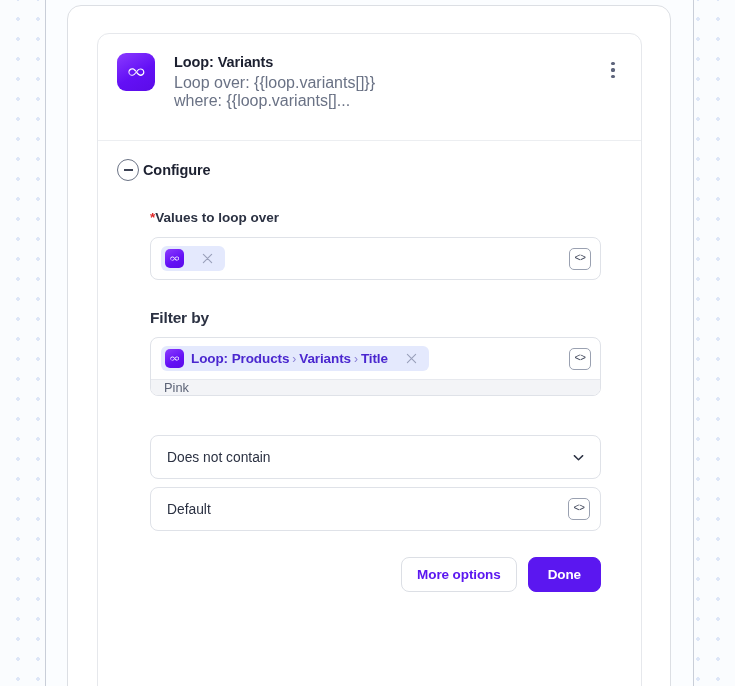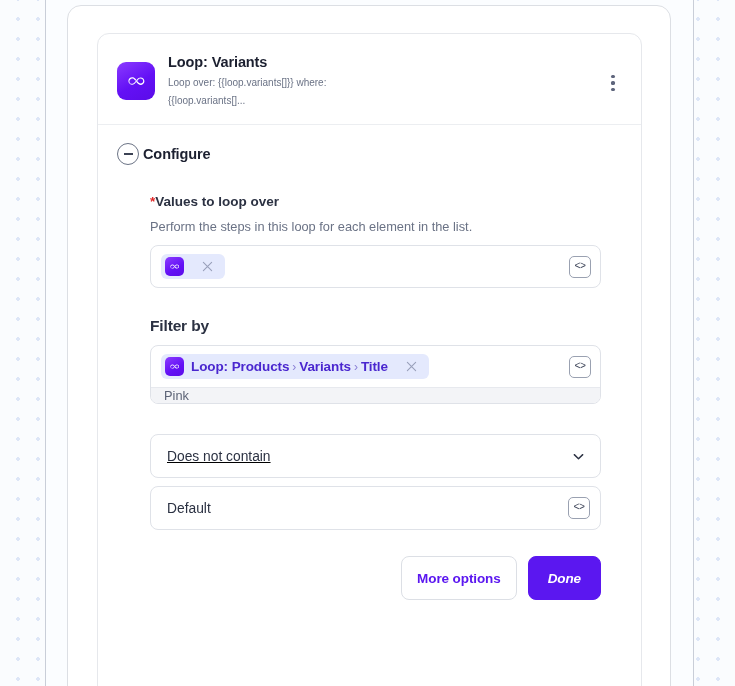--- a/index.html
+++ b/index.html
@@ -66,23 +66,23 @@
     height: 680px;
     background: #ffffff;
     border: 1px solid #e6e8ec;
     border-radius: 12px;
     overflow: hidden;
   }
 
   
   .card-header {
     display: flex;
-    align-items: center;
-    gap: 13px;
-    padding: 19px 17px 15px 19px;
+    align-items: flex-start;
+    gap: 19px;
+    padding: 19px 17px 31px 19px;
     border-bottom: 1px solid #eceef1;
     min-height: 81px;
   }
 
   .app-icon {
     width: 38px;
     height: 38px;
     flex: 0 0 38px;
     border-radius: 9px;
     background: linear-gradient(150deg, #8b3bff 0%, #6310f5 55%, #5b0ce8 100%);
@@ -97,21 +97,21 @@
   .header-title {
     font-size: 14.5px;
     font-weight: bold;
     color: #1c2030;
     line-height: 19px;
     letter-spacing: -0.1px;
   }
 
   .header-sub {
     margin-top: 2px;
-    font-size: 10px;
+    font-size: 16px;
     color: #6a7285;
     line-height: 17.5px;
     max-width: 235px;
     word-break: break-word;
   }
 
   .kebab {
     flex: 0 0 auto;
     width: 22px;
     height: 26px;
@@ -269,30 +269,29 @@
   .preview-row {
     background: #f3f4f7;
     border-top: 1px solid #e7e9ee;
     padding: 0 13px;
     font-size: 12.8px;
     color: #5d6477;
   }
 
   
   .select-box {
-    margin-top: 30px;
+    margin-top: 39px;
     height: 44px;
     border: 1px solid #dfe2e8;
     border-radius: 8px;
     background: #ffffff;
     display: flex;
     align-items: center;
     padding: 0 14px 0 16px;
     cursor: pointer;
-    text-decoration: underline;
   }
   .select-value {
     font-size: 13.8px;
     color: #2b3142;
     flex: 1 1 auto;
   }
   .chev { flex: 0 0 auto; display: block; }
 
   
   .input-box {
@@ -321,35 +320,34 @@
   }
 
   .btn {
     border-radius: 8px;
     font-size: 13.5px;
     font-weight: bold;
     cursor: pointer;
     display: inline-flex;
     align-items: center;
     justify-content: center;
-    height: 44px;
+    height: 35px;
     letter-spacing: -0.1px;
   }
   .btn-secondary {
     background: #ffffff;
     border: 1px solid #dcdfe5;
     color: #5b17f0;
     padding: 0 15px;
   }
   .btn-primary {
     background: #5b17f0;
     border: 1px solid #5b17f0;
     color: #ffffff;
     padding: 0 19px;
-    font-style: italic;
   }
 </style>
 </head>
 <body>
 
 <div class="canvas"></div>
 <div class="rail-gap"></div>
 <div class="rail-line rail-left"></div>
 <div class="rail-line rail-right"></div>
 
@@ -377,21 +375,20 @@
   <div class="configure-row">
     <div class="collapse-icon">
         <span></span>
       </div>
     <div class="configure-label">Configure</div>
   </div>
 
   <div class="card-body">
 
     <div class="field-label"><span class="req-star">*</span><span>Values to loop over</span></div>
-    <div class="field-hint">Perform the steps in this loop for each element in the list.</div>
 
     <div class="token-field">
       <div class="token-row">
         <div class="chip">
           <span class="chip-icon">
             <svg width="13" height="13" viewBox="0 0 24 24" aria-hidden="true">
               <path d="M8.2 8.3c-2.1 0-3.8 1.7-3.8 3.7s1.7 3.7 3.8 3.7c1.3 0 2.2-.6 3.1-1.6l1.3-1.5 1.4-1.6c.8-.9 1.5-1.4 2.6-1.4 1.5 0 2.6 1.1 2.6 2.4s-1.1 2.4-2.6 2.4c-1.1 0-1.8-.5-2.6-1.4l-.8-.9-.9 1 .9 1c1 1.1 2 1.8 3.4 1.8 2.1 0 3.8-1.7 3.8-3.7s-1.7-3.7-3.8-3.7c-1.4 0-2.4.7-3.4 1.8l-1.4 1.6-1.3 1.5c-.8.9-1.5 1.4-2.5 1.4-1.5 0-2.6-1.1-2.6-2.4S6.7 9.6 8.2 9.6c1 0 1.7.5 2.5 1.4l.7.8.9-1-.7-.8c-1-1.1-1.9-1.7-3.4-1.7z" fill="#ffffff"></path>
             </svg>
           </span>
           <span class="chip-close">

